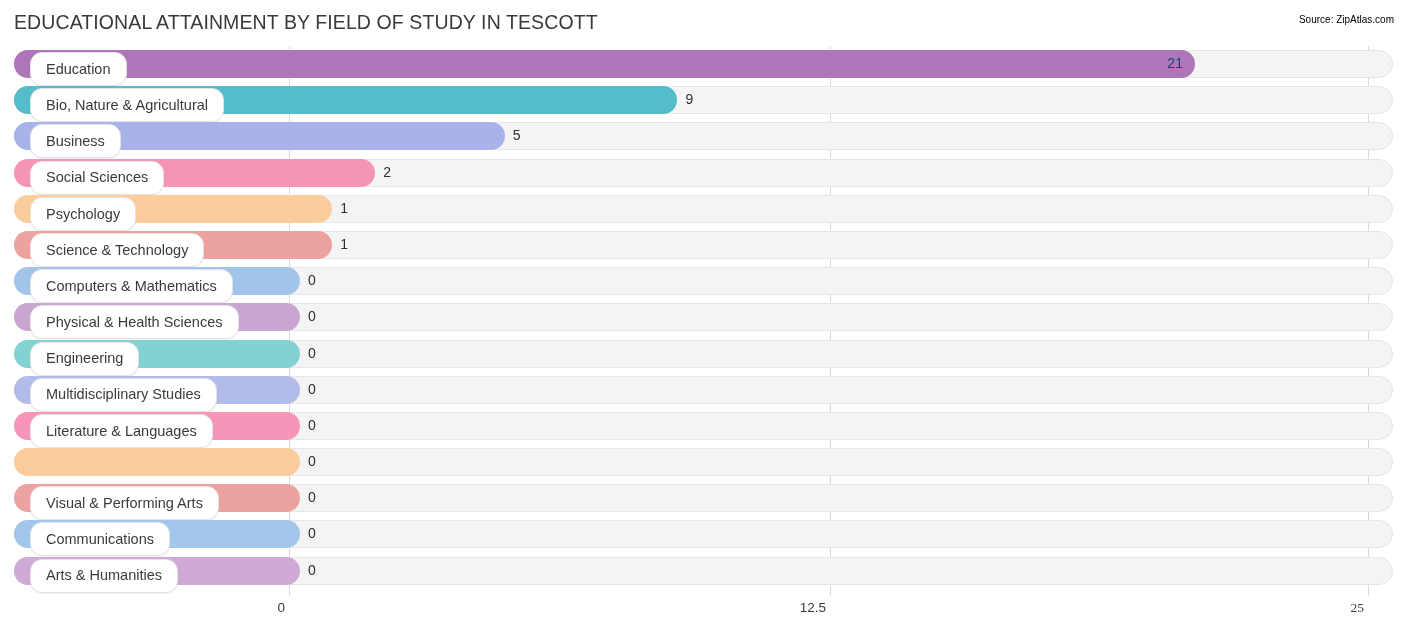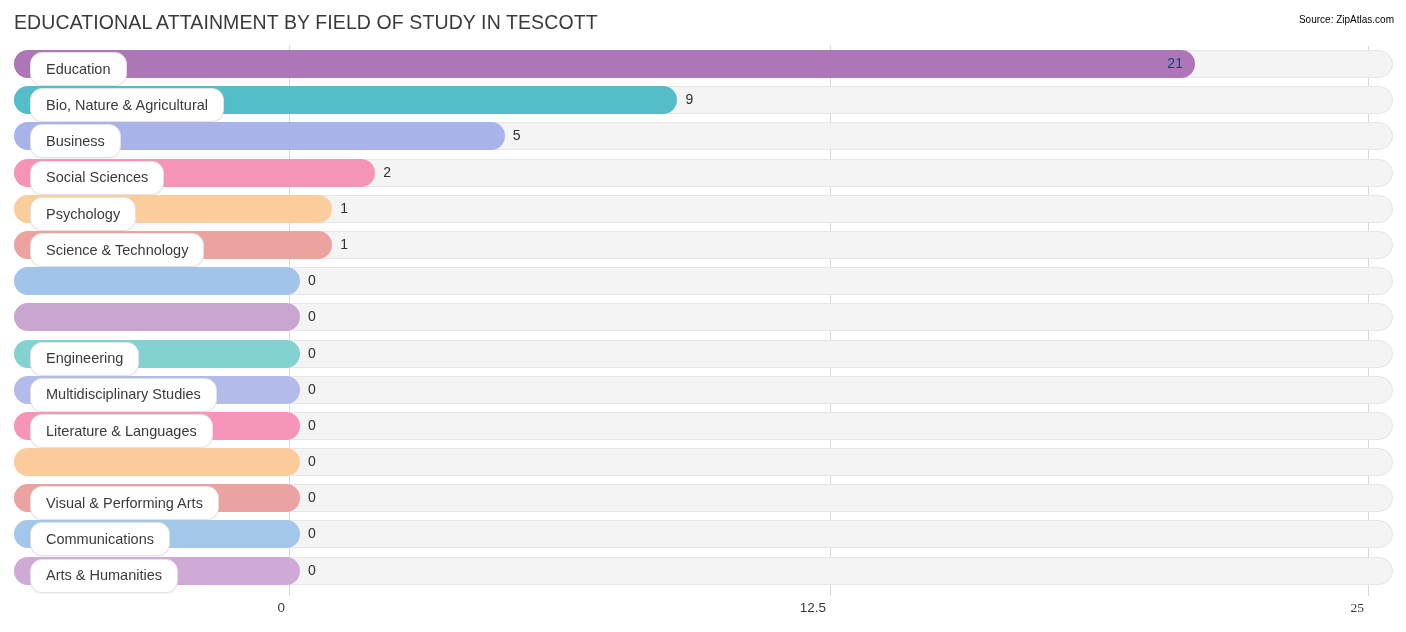--- a/index.html
+++ b/index.html
@@ -212,25 +212,31 @@
         <div class="track"></div>
         <div class="bar" style="width: 318.16px; background: rgb(236, 163, 160);"></div>
         <div class="pill">
           <span class="pill-label">Science &amp; Technology</span>
         </div>
         <div class="value-out" style="left: 340.16px;">1</div>
       </div>
       <div class="row">
         <div class="track"></div>
         <div class="bar" style="width: 286px; background: rgb(163, 196, 234);"></div>
+        <div class="pill">
+          <span class="pill-label">Computers &amp; Mathematics</span>
+        </div>
         <div class="value-out" style="left: 308px;">0</div>
       </div>
       <div class="row">
         <div class="track"></div>
         <div class="bar" style="width: 286px; background: rgb(201, 166, 208);"></div>
+        <div class="pill">
+          <span class="pill-label">Physical &amp; Health Sciences</span>
+        </div>
         <div class="value-out" style="left: 308px;">0</div>
       </div>
       <div class="row">
         <div class="track"></div>
         <div class="bar" style="width: 286px; background: rgb(131, 210, 210);"></div>
         <div class="pill">
           <span class="pill-label">Engineering</span>
         </div>
         <div class="value-out" style="left: 308px;">0</div>
       </div>

